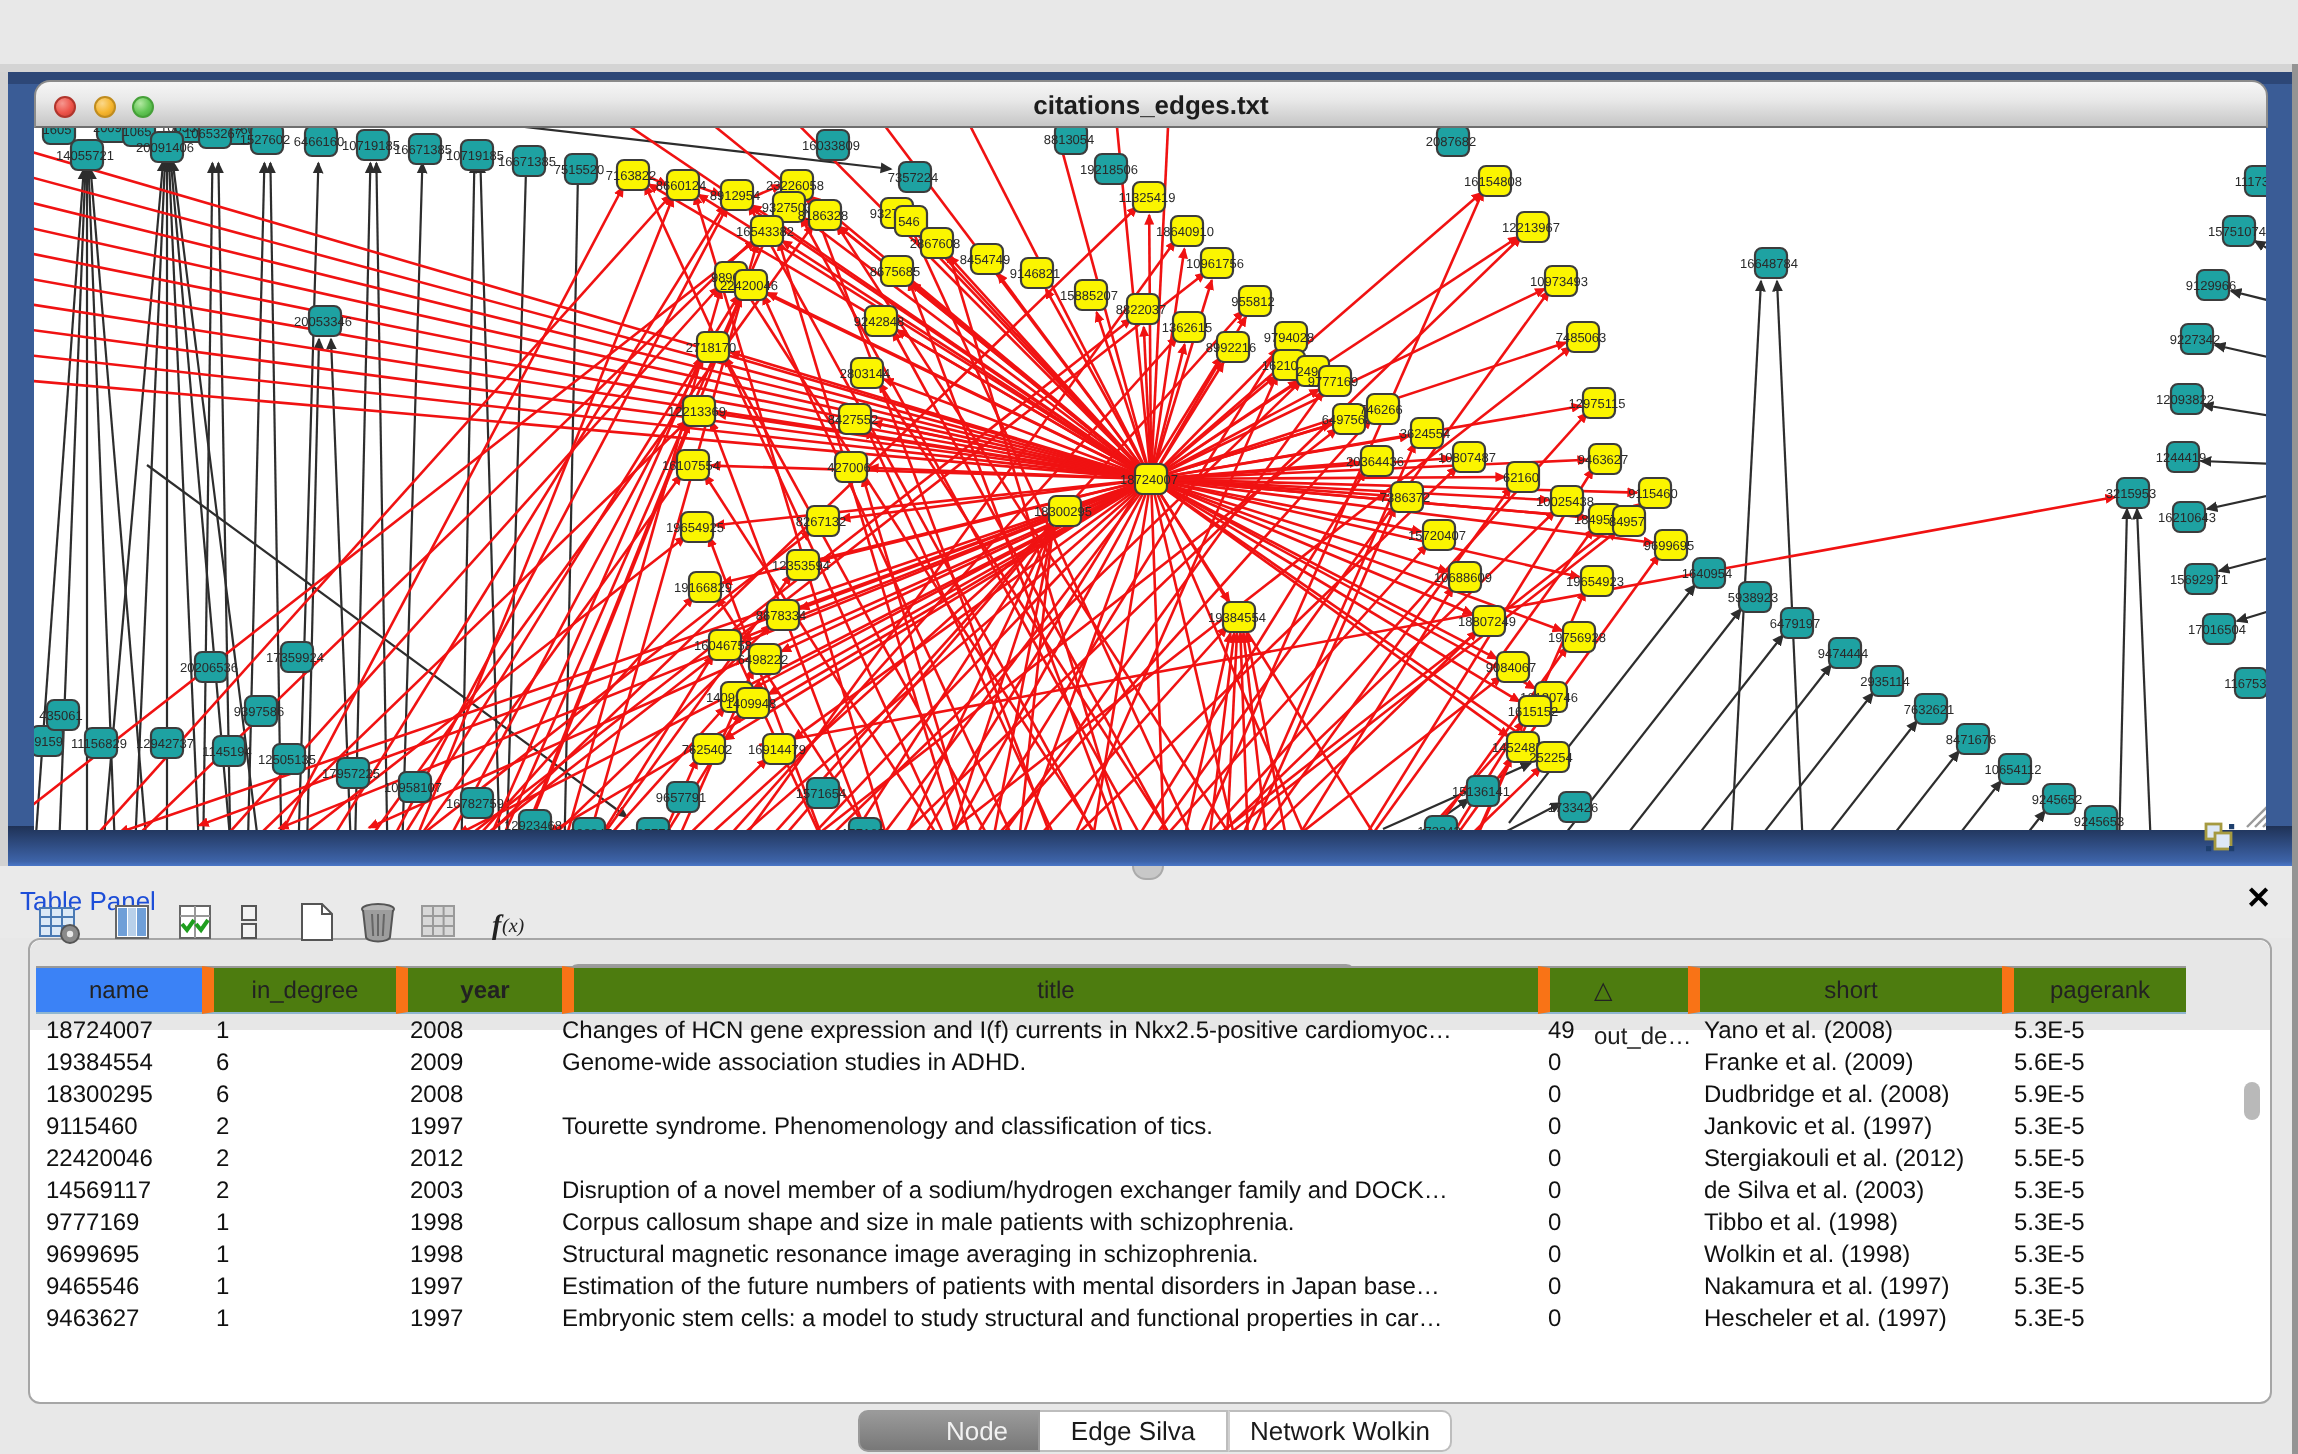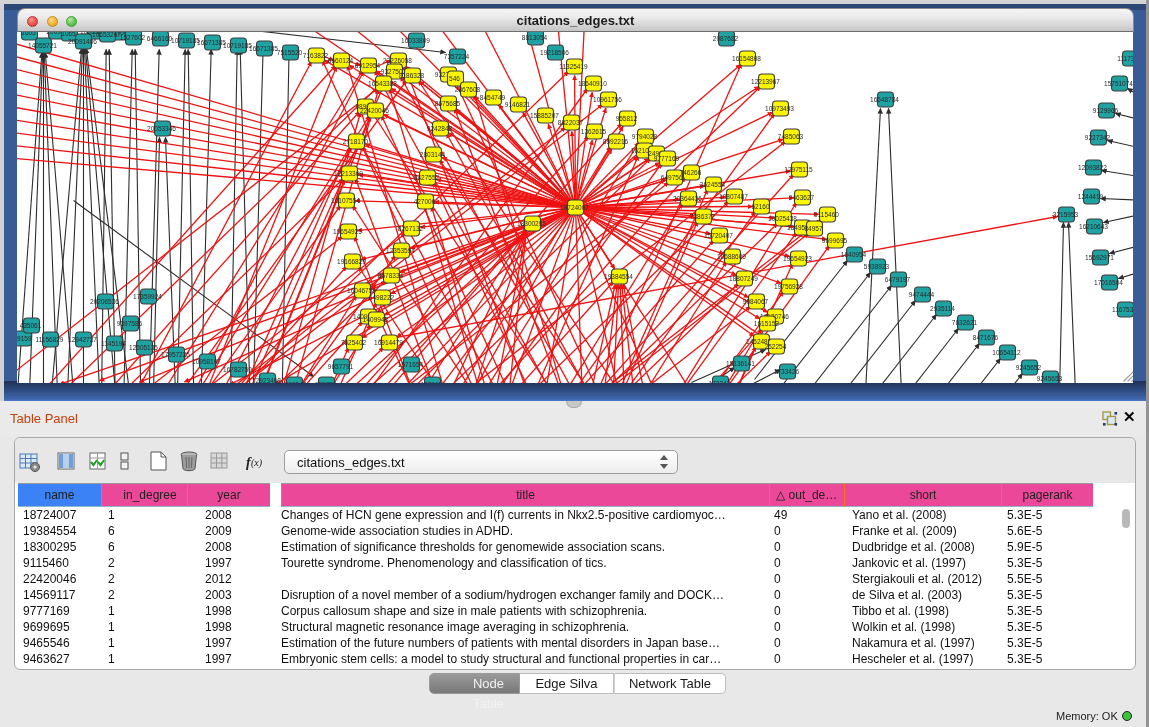--- a/index.html
+++ b/index.html
@@ -1,17 +1,17 @@
 <!DOCTYPE html>
 <html><head><meta charset="utf-8">
 <style>
  * { margin:0; padding:0; box-sizing:border-box; }
  html,body { width:1149px; height:727px; background:#e8e8e8; overflow:hidden;
    font-family:"Liberation Sans",sans-serif; position:relative; }
- .abs { position:absolute; }
+ .abs { position:absolute;margin-top:32px; }
 </style></head>
 <body>
 
  <div class="abs" style="left:4px;top:4px;width:1142px;height:397px;background:#3a5c96;"></div>
  <div class="abs" style="left:4px;top:4px;width:1142px;height:6px;background:#2d4777;"></div>
  <div class="abs" style="left:4px;top:381px;width:1142px;height:20px;background:linear-gradient(#1f3256,#3d63a8 88%,#4a77c8);"></div>
 
  <div class="abs" style="left:0;top:0;width:4px;height:401px;background:#d2d2d2;"></div>
  <div class="abs" style="left:1146px;top:0;width:3px;height:727px;background:#949494;"></div>
  <div class="abs" style="left:0;top:0;width:1146px;height:4px;background:#d4d4d4;"></div>
@@ -594,21 +594,21 @@
       </g>
       <g stroke="#9a9a9a" stroke-width="1.2">
         <line x1="1124" y1="381" x2="1134" y2="371"></line>
         <line x1="1128" y1="381" x2="1134" y2="375"></line>
         <line x1="1132" y1="381" x2="1134" y2="379"></line>
       </g>
     </svg>
  </div>
 
  <div class="abs" style="left:0;top:401px;width:1146px;height:36px;background:#eaeaea;">
-   <div style="position:absolute;left:10px;top:10px;font-size:13px;color:#c2410c;">Table Panel</div>
+   <div style="position:absolute;left:10px;top:10px;font-size:13px;color:#1d4ed8;">Table Panel</div>
  </div>
  <div class="abs" style="left:566px;top:401px;width:16px;height:7px;border-radius:0 0 8px 8px;background:#c8c8c8;border:1px solid #aaa;border-top:none;"></div>
 
 <svg width="16" height="15" viewBox="0 0 16 15" style="position:absolute;left:1102px;top:411px">
  <rect x="1" y="1" width="7.5" height="7.5" fill="#dde8f6" stroke="#a59a40" stroke-width="1.4"></rect>
  <rect x="5.5" y="5.5" width="8" height="8" fill="#dde8f6" stroke="#a59a40" stroke-width="1.4"></rect>
  <rect x="12.5" y="1" width="2.6" height="2.6" fill="#1e3f6e"></rect>
  <rect x="1" y="12" width="2.6" height="2.6" fill="#1e3f6e"></rect>
  <rect x="12.5" y="12" width="2.6" height="2.6" fill="#1e3f6e"></rect>
 </svg>
@@ -675,37 +675,37 @@
 </svg>
 
  <div class="abs" style="left:284px;top:450px;width:394px;height:24px;background:linear-gradient(#ffffff,#ededed);
      border:1px solid #9d9d9d;border-radius:5px;">
    <div style="position:absolute;left:12px;top:4px;font-size:13px;color:#111;">citations_edges.txt</div>
    <div style="position:absolute;right:9px;top:4px;width:0;height:0;border-left:4px solid transparent;border-right:4px solid transparent;border-bottom:5px solid #555;"></div>
    <div style="position:absolute;right:9px;bottom:4px;width:0;height:0;border-left:4px solid transparent;border-right:4px solid transparent;border-top:5px solid #555;"></div>
  </div>
 
  <style>
-  .th { position:absolute; top:483px; height:24px; background:#ec4899; border-left:1px solid #f97316;
+  .th { position:absolute; top:483px; height:24px; background:#4d7c0f; border-left:6px solid #f97316;
         font-size:12px; color:#222; text-align:center; line-height:23px; border-top:1px solid #999; border-bottom:1px solid #8fb6d0;}
   .trow { position:absolute; left:18px; width:1075px; height:16px; font-size:12px; color:#111; }
   .trow span { position:absolute; top:1px; white-space:nowrap; overflow:hidden; }
   .c0 { left:5px; width:78px; }
   .c1 { left:90px; width:92px; }
   .c2 { left:187px; width:78px; }
   .c3 { left:263px; width:483px; }
   .c4 { left:756px; width:70px; }
   .c5 { left:834px; width:152px; }
   .c6 { left:989px; width:87px; }
  </style>
  <div class="th" style="left:18px;width:83px;background:#3b82f6;border-left:none;">name</div>
  <div class="th" style="left:101px;width:97px;">in_degree</div>
- <div class="th" style="left:187px;width:83px;">year</div>
+ <div class="th" style="left:198px;width:83px;font-weight:bold;">year</div>
  <div class="th" style="left:281px;width:488px;">title</div>
- <div class="th" style="left:769px;width:75px;text-align:left;padding-left:6px;">△ out_de…</div>
+ <div class="th" style="left:769px;width:75px;text-align:left;padding-left:22px;">△ out_de…</div>
  <div class="th" style="left:844px;width:157px;">short</div>
  <div class="th" style="left:1001px;width:92px;">pagerank</div>
  <div class="trow" style="top:507px">
     <span class="c0">18724007</span>
     <span class="c1">1</span>
     <span class="c2">2008</span>
     <span class="c3">Changes of HCN gene expression and I(f) currents in Nkx2.5-positive cardiomyoc…</span>
     <span class="c4">49</span>
     <span class="c5">Yano et al. (2008)</span>
     <span class="c6">5.3E-5</span>
@@ -716,21 +716,20 @@
     <span class="c2">2009</span>
     <span class="c3">Genome-wide association studies in ADHD.</span>
     <span class="c4">0</span>
     <span class="c5">Franke et al. (2009)</span>
     <span class="c6">5.6E-5</span>
   </div>
 <div class="trow" style="top:539px">
     <span class="c0">18300295</span>
     <span class="c1">6</span>
     <span class="c2">2008</span>
-    <span class="c3">Estimation of significance thresholds for genomewide association scans.</span>
     <span class="c4">0</span>
     <span class="c5">Dudbridge et al. (2008)</span>
     <span class="c6">5.9E-5</span>
   </div>
 <div class="trow" style="top:555px">
     <span class="c0">9115460</span>
     <span class="c1">2</span>
     <span class="c2">1997</span>
     <span class="c3">Tourette syndrome. Phenomenology and classification of tics.</span>
     <span class="c4">0</span>
@@ -789,16 +788,16 @@
     <span class="c4">0</span>
     <span class="c5">Hescheler et al. (1997)</span>
     <span class="c6">5.3E-5</span>
   </div>
 
  <div class="abs" style="left:1122px;top:509px;width:8px;height:19px;background:#b9b9b9;border-radius:4px;"></div>
 
  <div class="abs" style="left:429px;top:673px;height:21px;display:flex;font-size:13px;">
    <div style="width:91px;background:linear-gradient(#9a9a9a,#787878);color:#f2f2f2;text-align:center;line-height:20px;border:1px solid #9a9a9a;border-radius:5px 0 0 5px;padding-left:28px;">Node Table</div>
    <div style="width:94px;background:#fff;color:#1a1a1a;text-align:center;line-height:20px;border:1px solid #bdbdbd;border-left:none;">Edge Silva</div>
-   <div style="width:112px;background:#fff;color:#1a1a1a;text-align:center;line-height:20px;border:1px solid #bdbdbd;border-left:1px solid #d0d0d0;border-radius:0 5px 5px 0;">Network Table</div>
+   <div style="width:112px;background:#fff;color:#1a1a1a;text-align:center;line-height:20px;border:1px solid #bdbdbd;border-left:1px solid #d0d0d0;border-radius:0 5px 5px 0;">Network Wolkin</div>
  </div>
 
  <div class="abs" style="left:1056px;top:710px;font-size:11px;color:#222;white-space:nowrap;">Memory: OK</div>
  <div class="abs" style="left:1122px;top:711px;width:10px;height:10px;border-radius:50%;background:#3dc43d;border:1px solid #222;"></div>
 </body></html>

